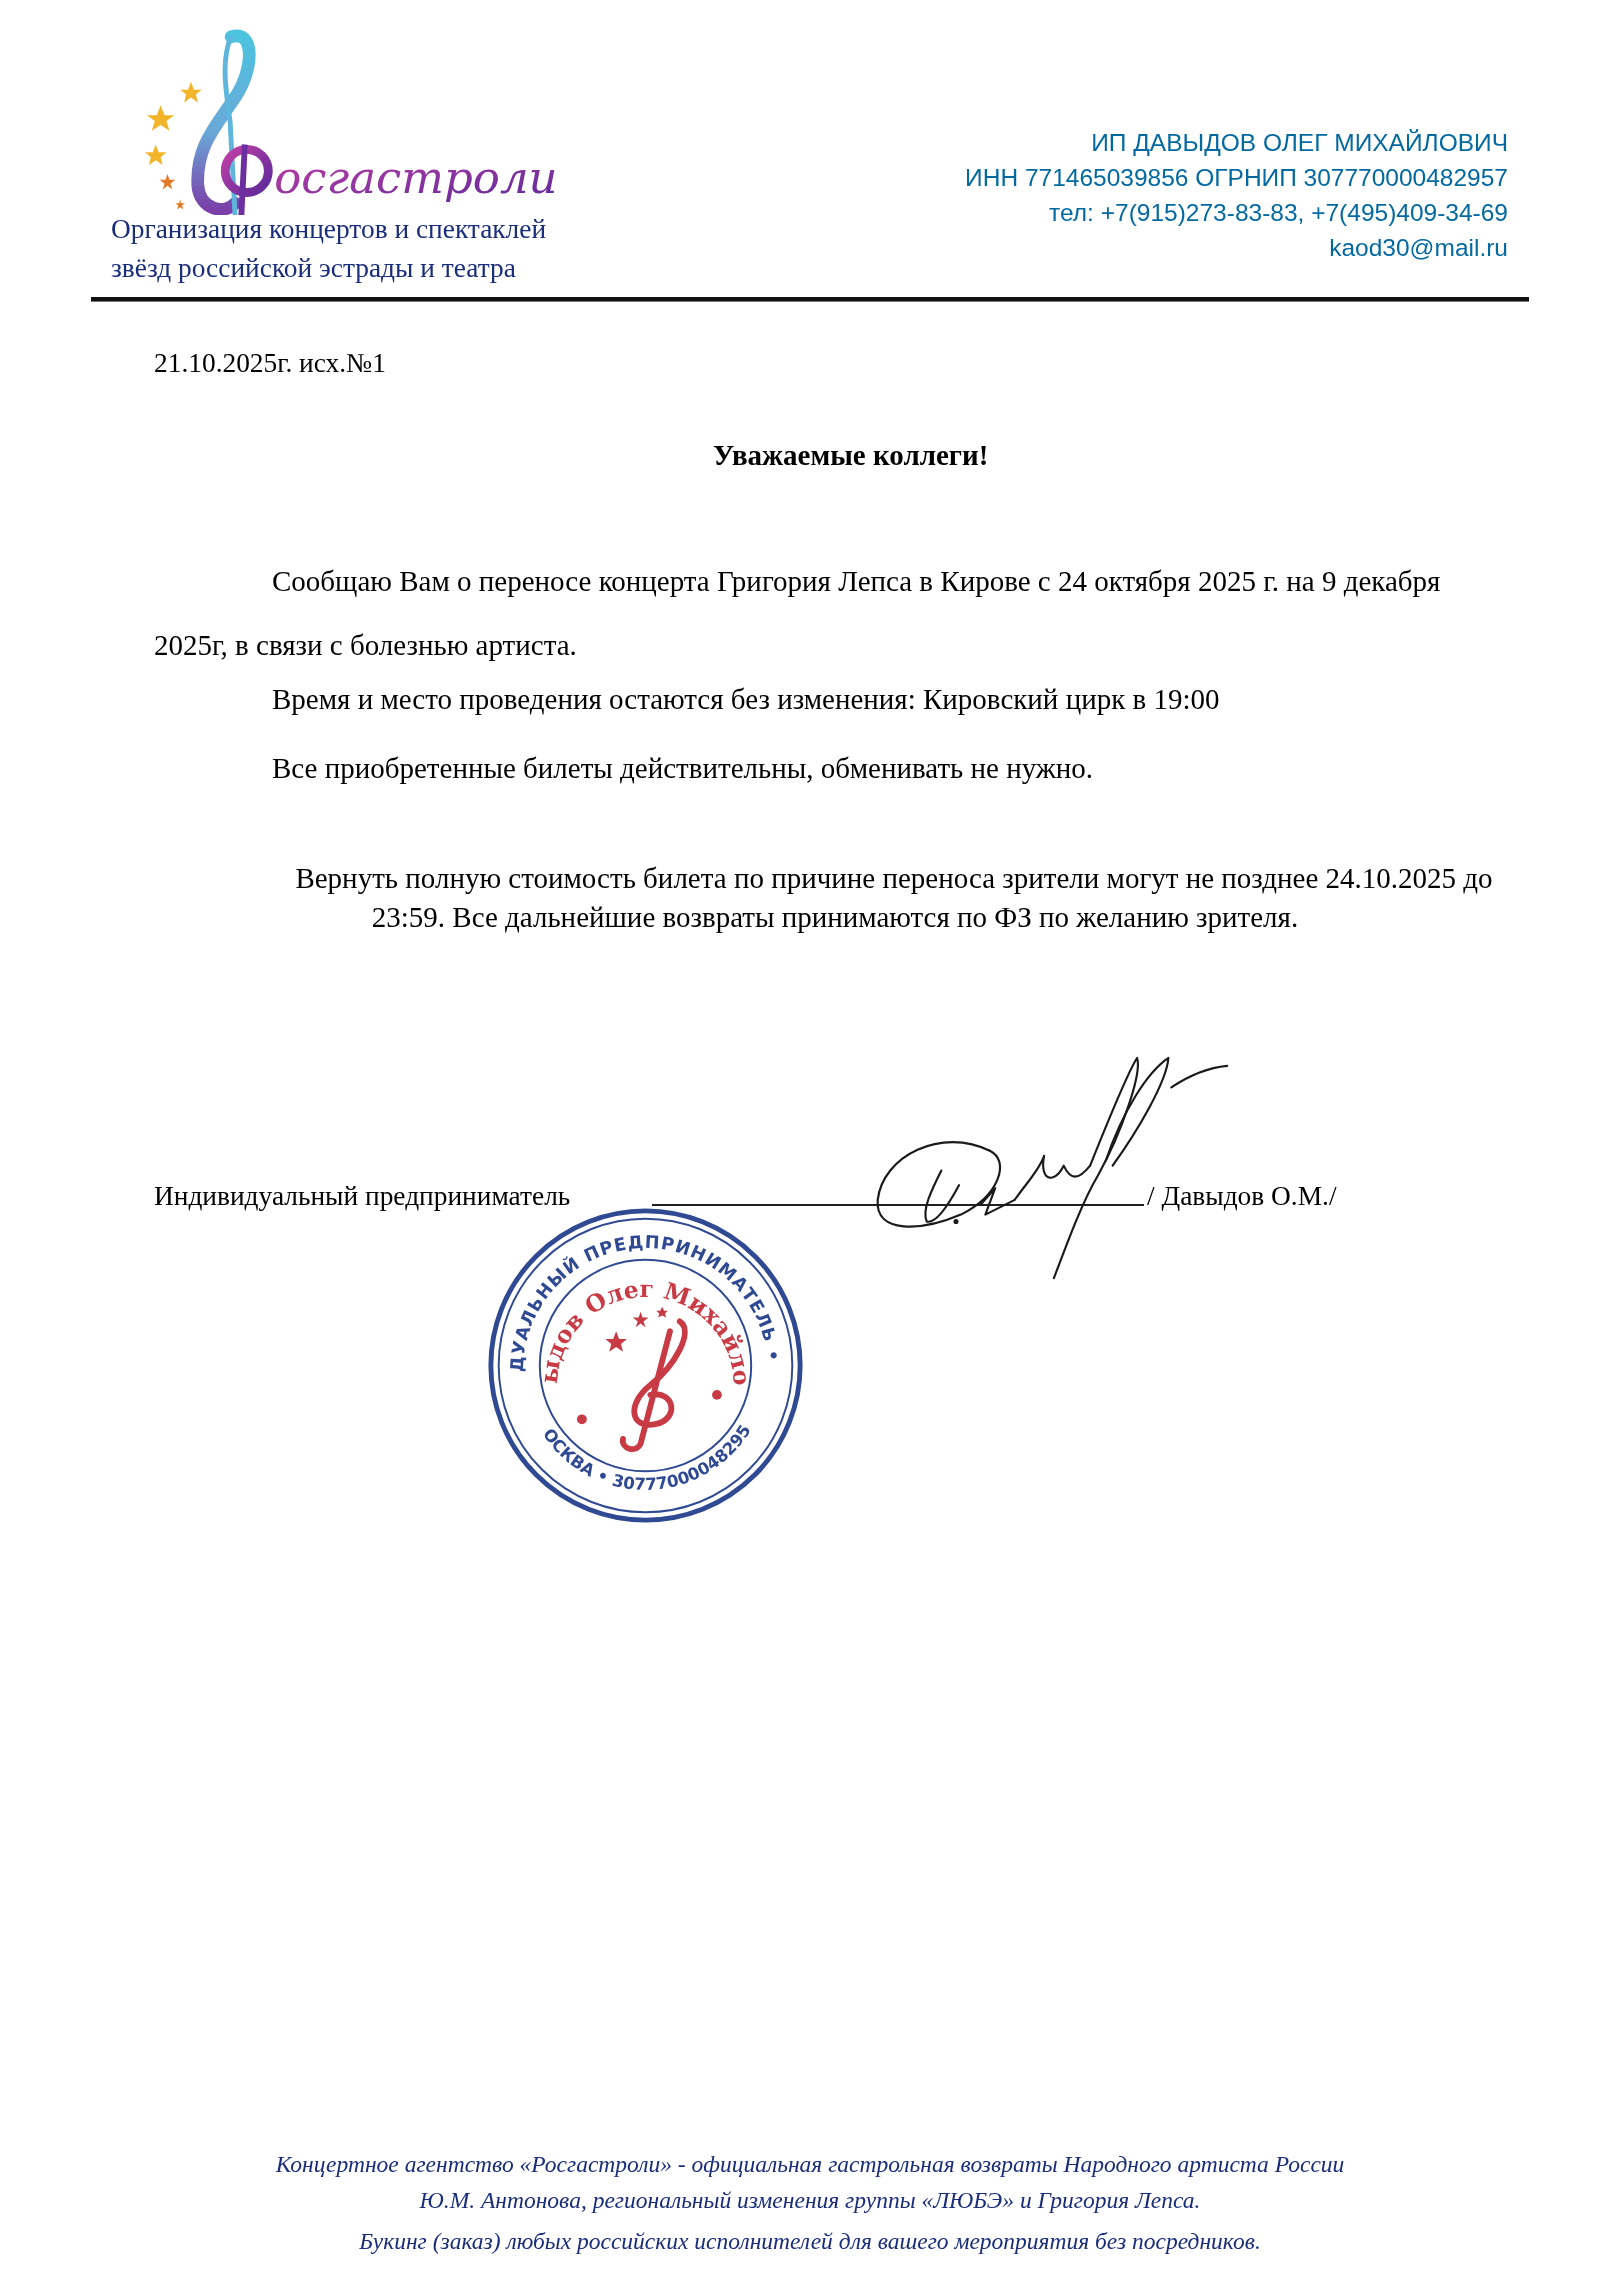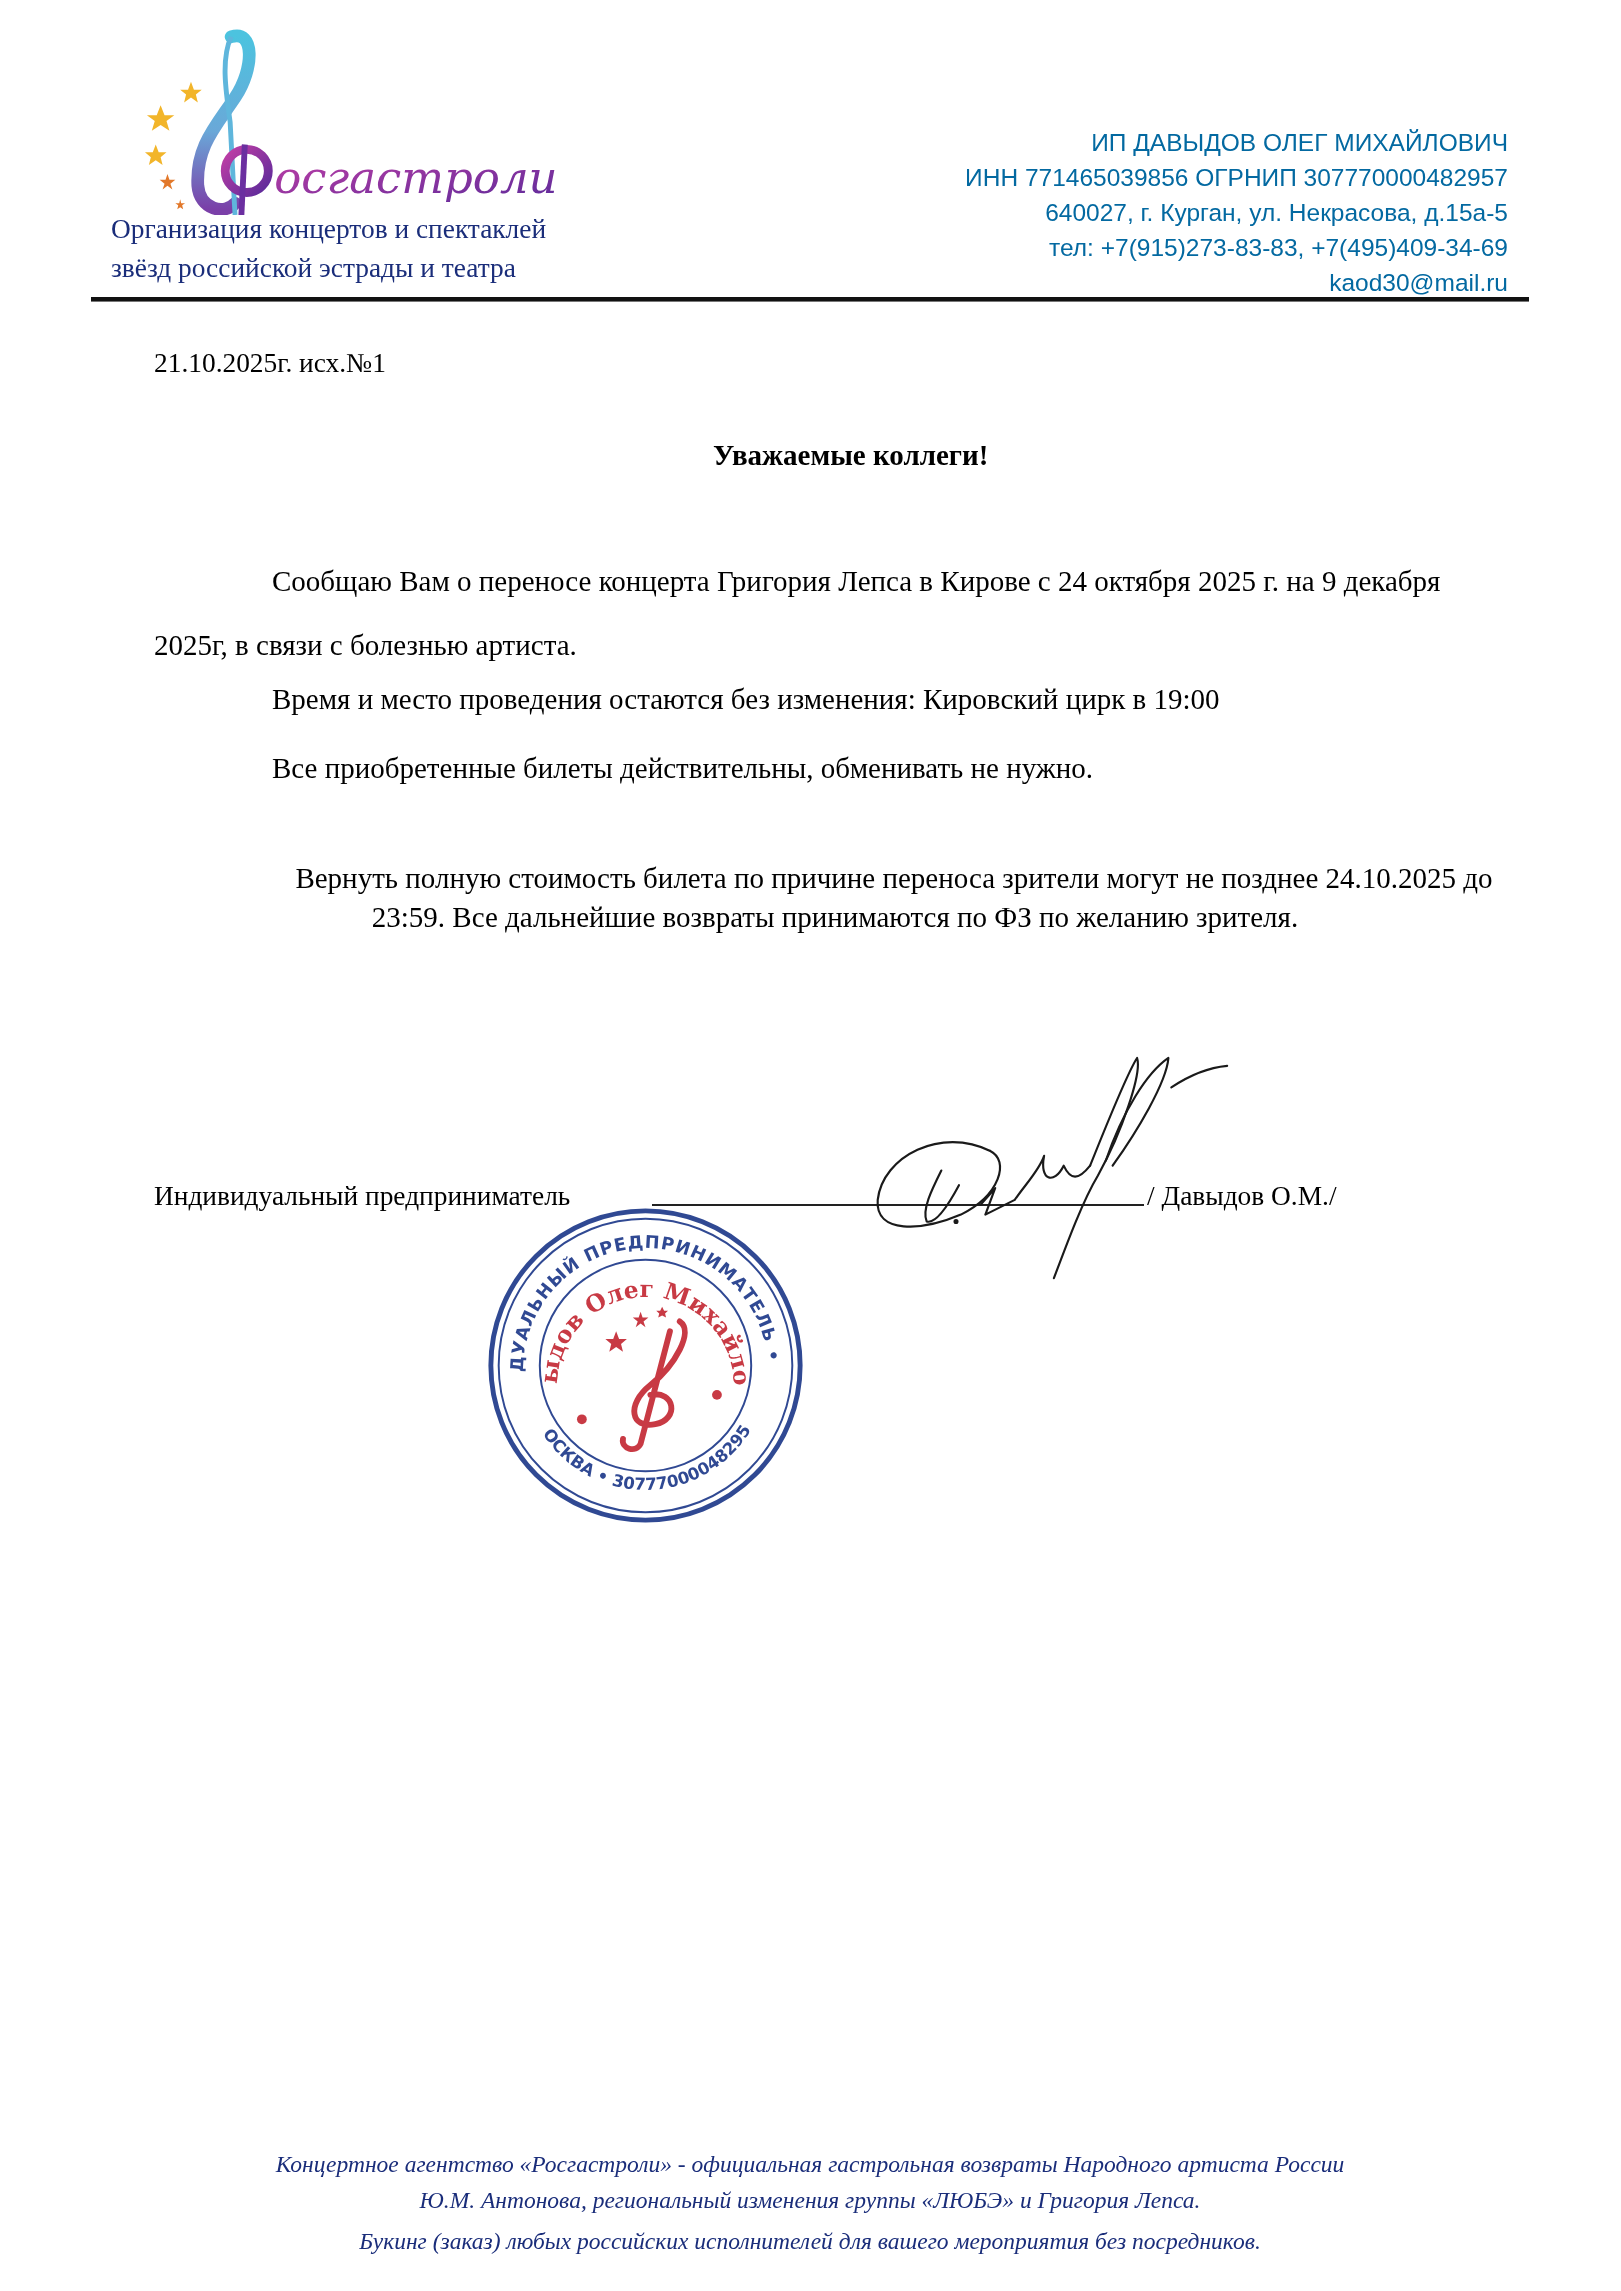--- a/index.html
+++ b/index.html
@@ -75,21 +75,20 @@
     <text x="140" y="168" font-family="DejaVu Serif, serif" font-size="46" fill="url(#phiGrad)" font-style="italic">осгастроли</text>
   </svg>
 </div>
 
 <div id="tagline-1" class="abs tagline">Организация концертов и спектаклей</div>
 <div id="tagline-2" class="abs tagline">звёзд российской эстрады и театра</div>
 
 <div id="req-block" class="abs req">
   <div>ИП ДАВЫДОВ ОЛЕГ МИХАЙЛОВИЧ</div>
   <div>ИНН 771465039856 ОГРНИП 307770000482957</div>
-  <div>640027, г. Курган, ул. Некрасова, д.15а-5</div>
   <div>тел: +7(915)273-83-83, +7(495)409-34-69</div>
   <div>kaod30@mail.ru</div>
 </div>
 
 <div id="header-rule" class="abs"></div>
 
 <div id="doc-date" class="abs">21.10.2025г. исх.№1</div>
 <div id="greeting" class="abs">Уважаемые коллеги!</div>
 
 <div id="p1" class="abs para indent">Сообщаю Вам о переносе концерта Григория Лепса в Кирове с 24 октября 2025 г. на 9 декабря 2025г, в связи с болезнью артиста.</div>

